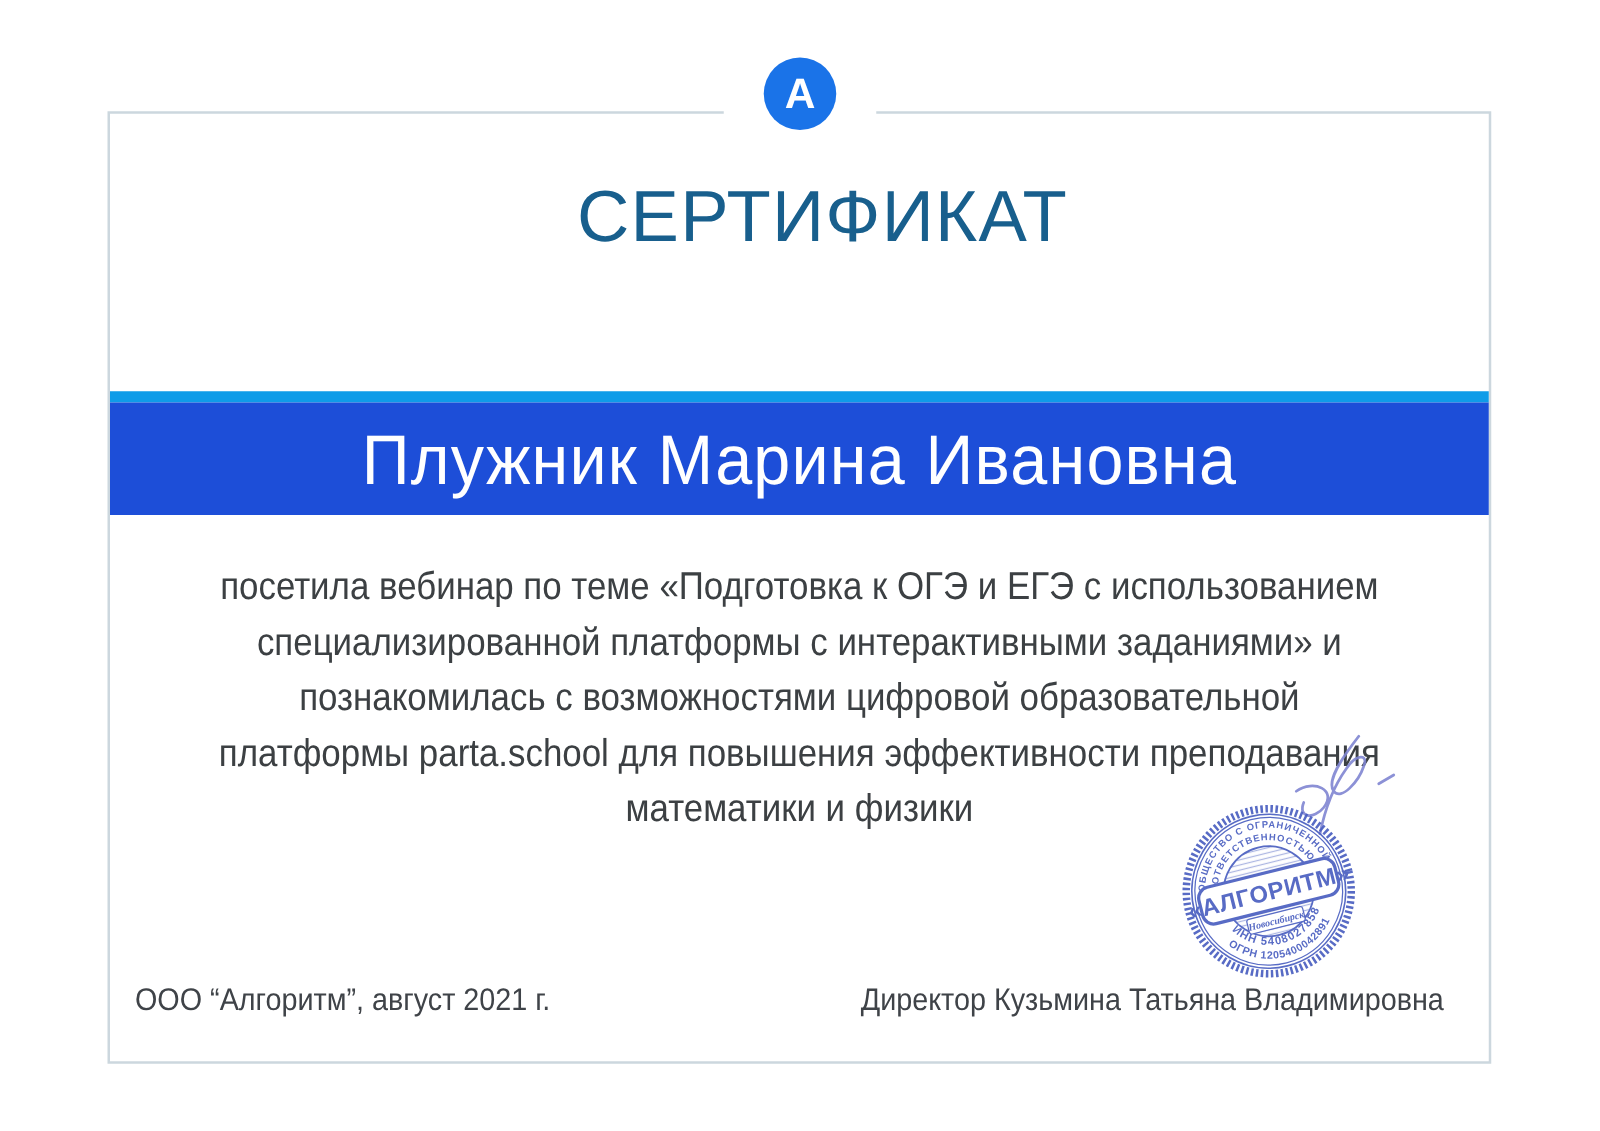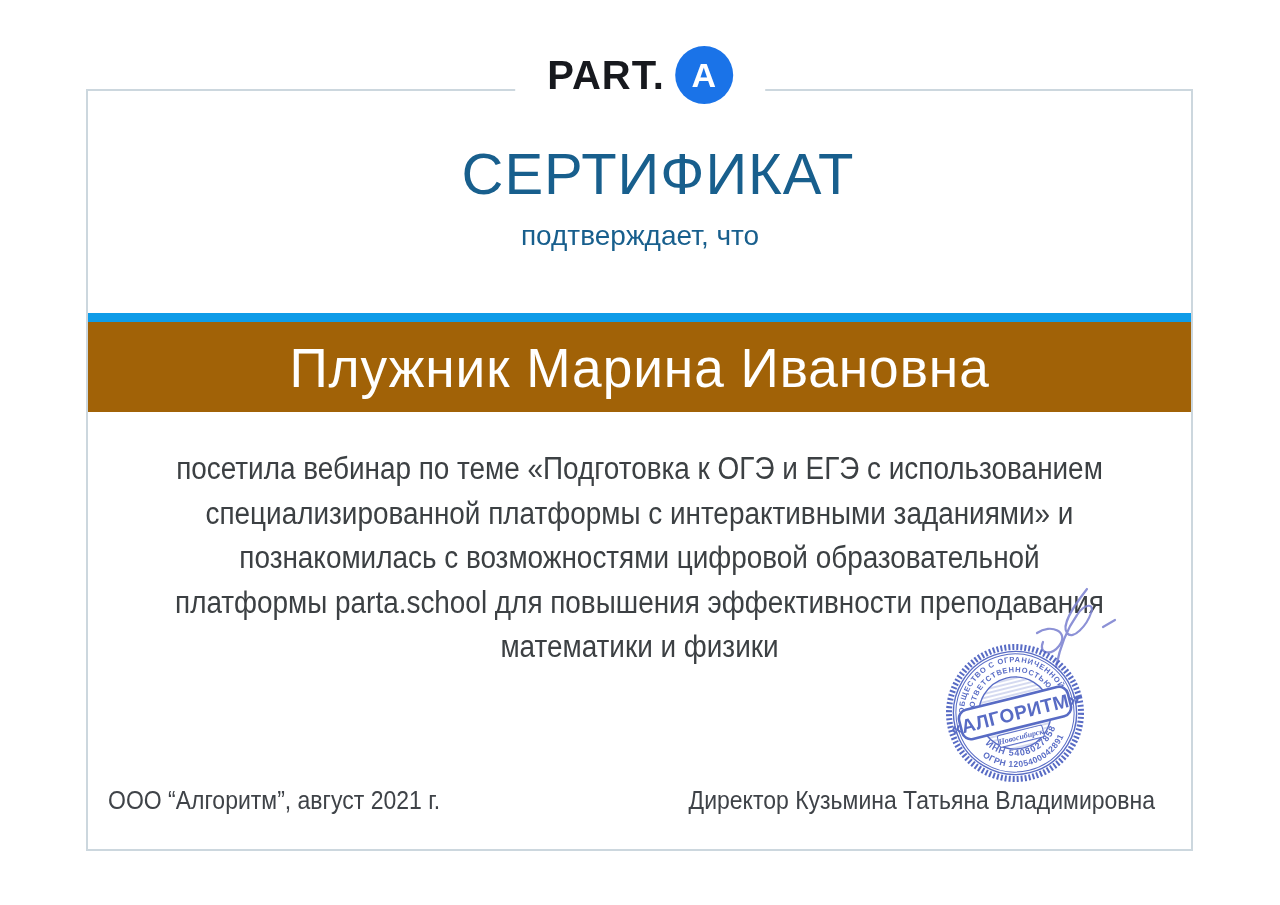--- a/index.html
+++ b/index.html
@@ -68,21 +68,21 @@
   }
   .banner {
     position: absolute;
     left: 88px; top: 313px;
     width: 1103px;
     z-index: 2;
   }
   .banner .stripe { height: 9px; background: #0f9ce8; }
   .banner .band {
     height: 90px;
-    background: #a16207;
+    background: #1d4ed8;
     display: flex;
     align-items: center;
     justify-content: center;
   }
   .banner .name {
     color: #ffffff;
     font-size: 56px;
     letter-spacing: 1px;
     white-space: nowrap;
     transform: scaleX(0.95);
@@ -128,26 +128,24 @@
   .stamp-city { font-family: "Liberation Serif", serif; font-style: italic; font-weight: bold; fill: #4a5fc0; }
 </style>
 </head>
 <body>
 
 <div id="canvas">
 
   <div class="card"></div>
 
   <div class="logo">
-    <span class="brand">PART.</span>
     <span class="badge">A</span>
   </div>
 
   <div class="title">СЕРТИФИКАТ</div>
-  <div class="subtitle">подтверждает, что</div>
 
   <div class="banner">
     <div class="stripe"></div>
     <div class="band">
       <div class="name">Плужник Марина Ивановна</div>
     </div>
   </div>
 
   <div class="body-text">
     <div class="line">посетила вебинар по теме «Подготовка к ОГЭ и ЕГЭ с использованием</div>

